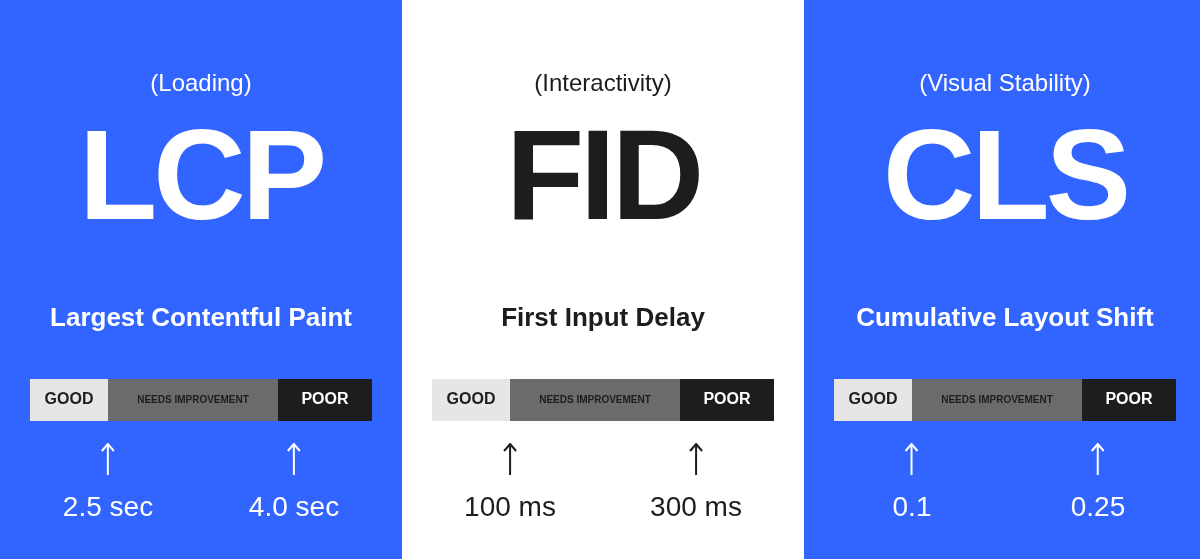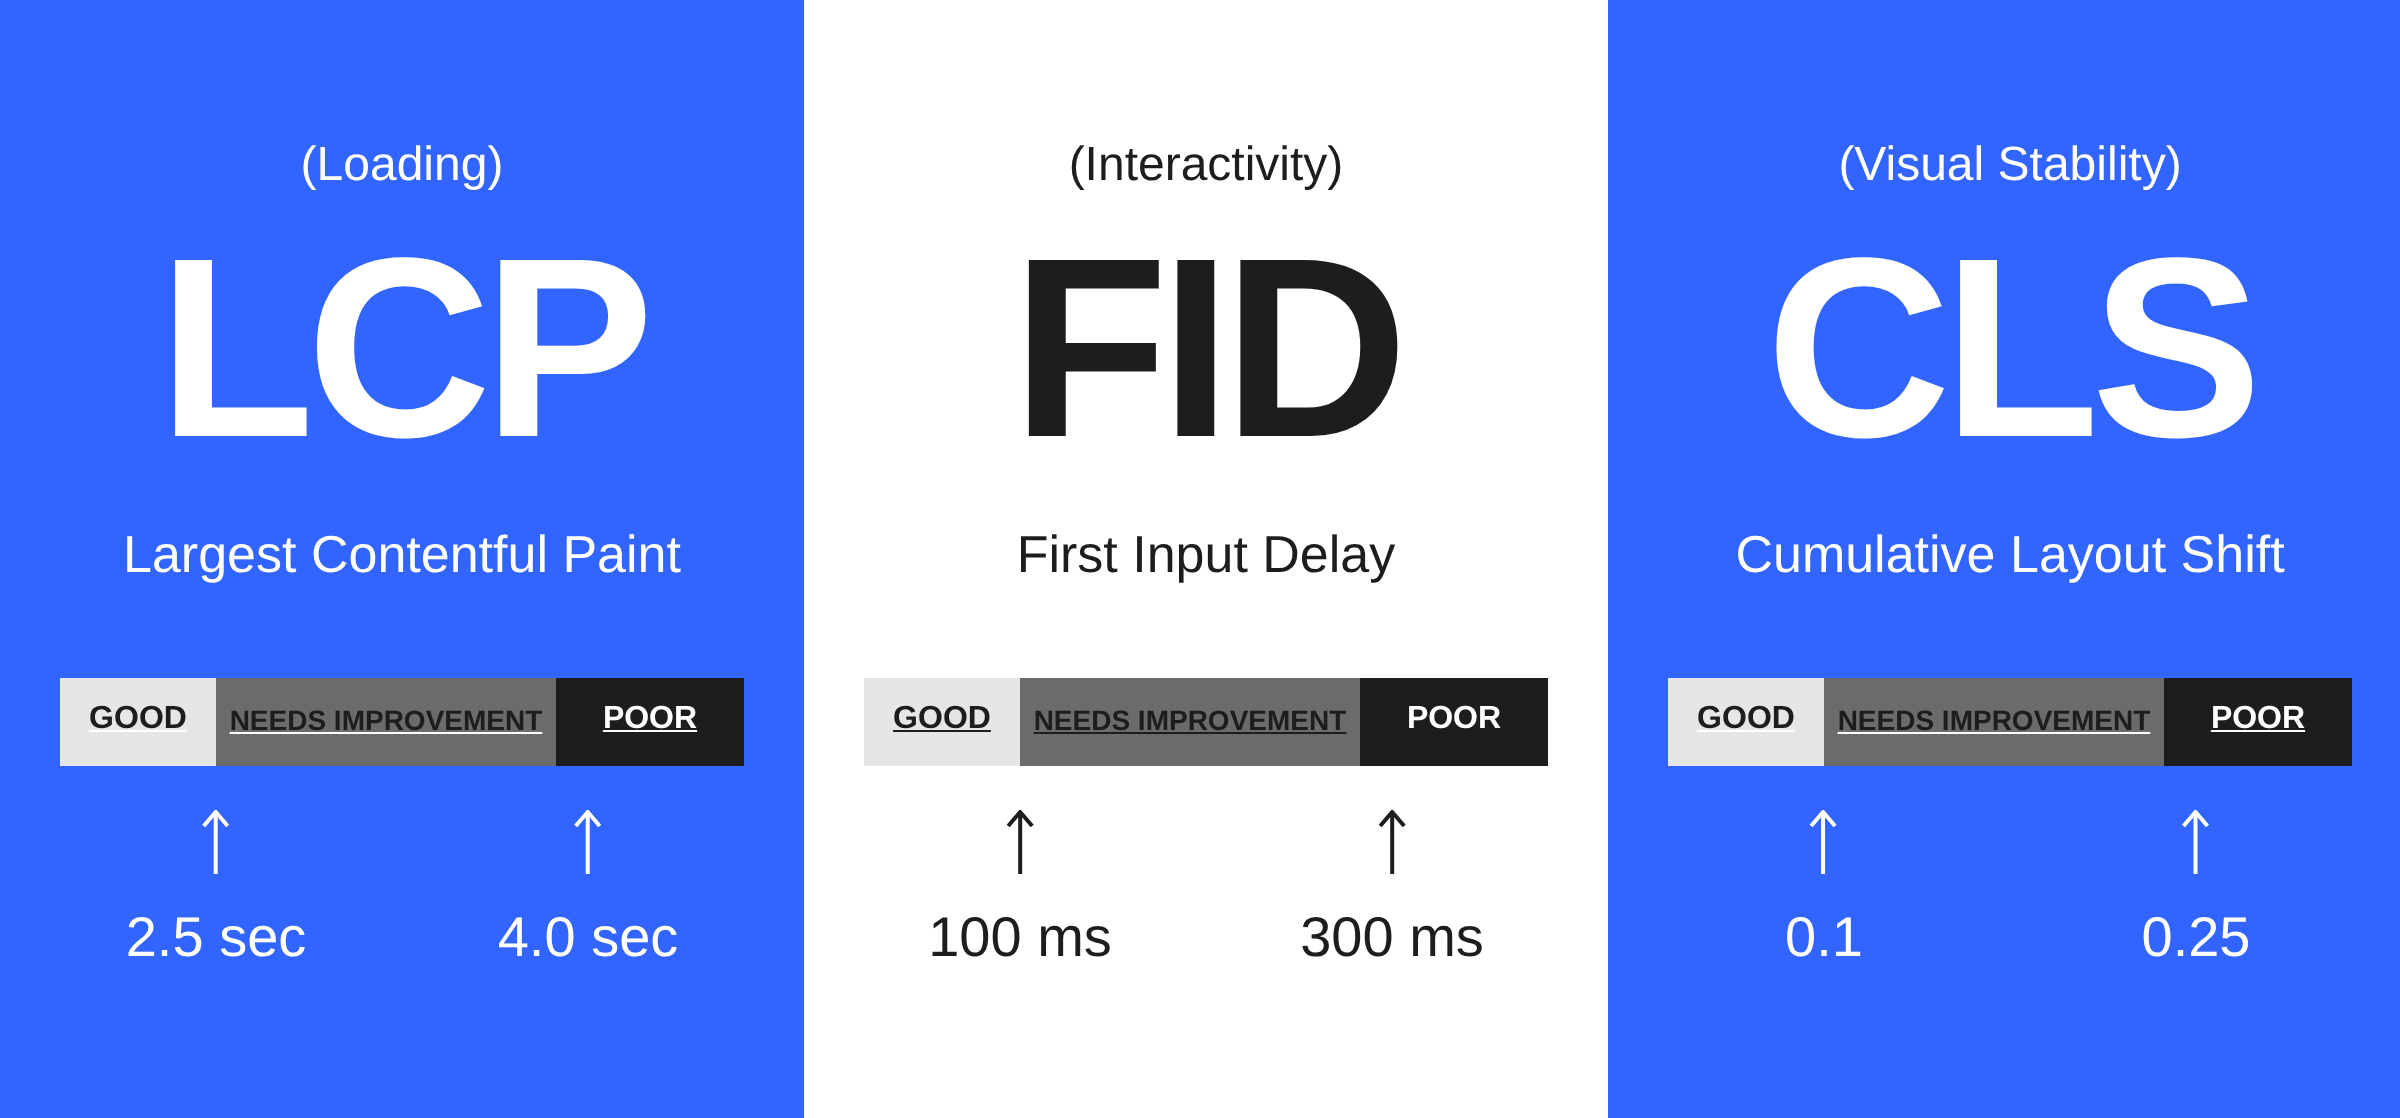--- a/index.html
+++ b/index.html
@@ -37,50 +37,50 @@
     }
     .acronym {
       font-size: 128px;
       font-weight: 700;
       letter-spacing: -4px;
       line-height: 1.1;
       margin-bottom: 16px;
     }
     .fullname {
       font-size: 26px;
-      font-weight: 400;
+      font-weight: 700;
       margin-bottom: 46px;
       white-space: nowrap;
+      margin-top: 40px;
     }
     .scale {
       display: flex;
       width: 342px;
       height: 44px;
       margin-bottom: 22px;
-      text-decoration: underline;
     }
     .seg {
       display: flex;
       align-items: center;
       justify-content: center;
       font-weight: 700;
       line-height: 1.05;
       text-align: center;
     }
     .seg-good {
       background: #e6e6e6;
       color: #1d1d1d;
       width: 78px;
       font-size: 16px;
     }
     .seg-needs {
       background: #6b6b6b;
       color: #1d1d1d;
       flex: 1;
-      font-size: 14px;
+      font-size: 10px;
     }
     .seg-poor {
       background: #1d1d1d;
       color: #ffffff;
       width: 94px;
       font-size: 16px;
     }
     .thresholds {
       position: relative;
       width: 342px;

